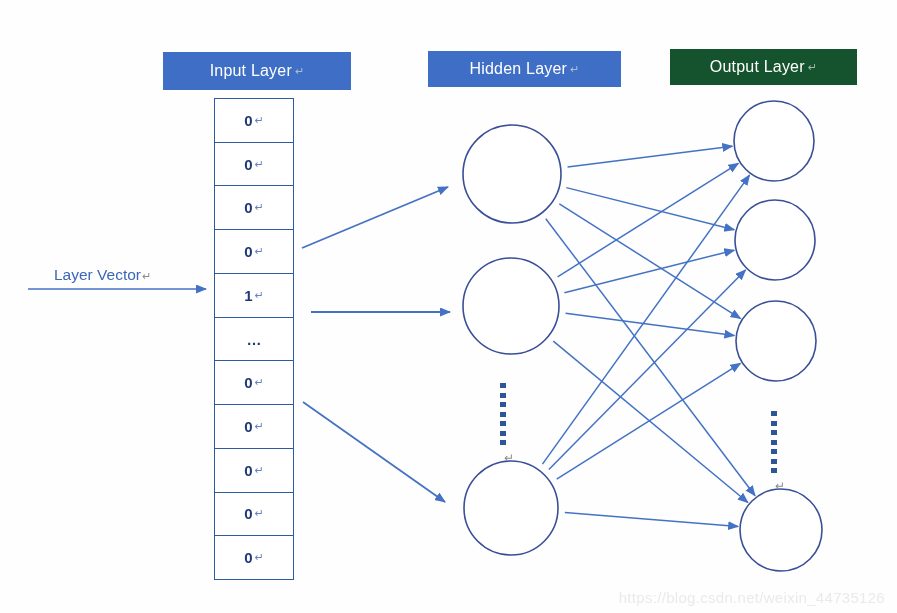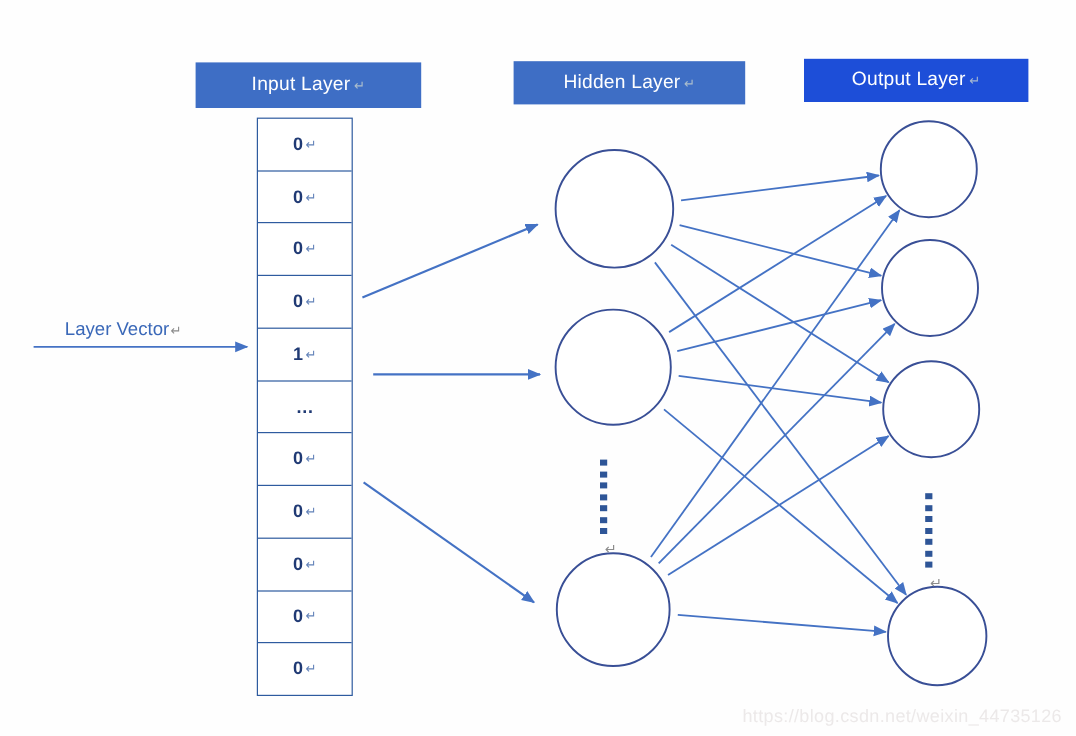--- a/index.html
+++ b/index.html
@@ -80,21 +80,21 @@
     </svg>
 
   <div class="layer-header" id="hdr-input" style="background: rgb(62, 110, 197);">
     <span>Input Layer</span>
     <span class="hdr-ret" style="color: rgb(207, 216, 207);">↵</span>
   </div>
   <div class="layer-header" id="hdr-hidden" style="background: rgb(62, 110, 197);">
     <span>Hidden Layer</span>
     <span class="hdr-ret" style="color: rgb(207, 216, 207);">↵</span>
   </div>
-  <div class="layer-header" id="hdr-output" style="background: #1d4ed8;">
+  <div class="layer-header" id="hdr-output" style="background: #14532d;">
     <span>Output Layer</span>
     <span class="hdr-ret" style="color: rgb(207, 216, 207);">↵</span>
   </div>
 
   <div id="vector-column" style="border: 1.5px solid rgb(46, 91, 159);">
       <div class="vec-cell" style="color: rgb(32, 58, 116);">
         <span>0</span>
         <span class="cell-ret" style="color: rgb(74, 111, 174);">↵</span>
       </div>
       <div class="vec-cell" style="color: rgb(32, 58, 116); border-top: 1.5px solid rgb(46, 91, 159);">

